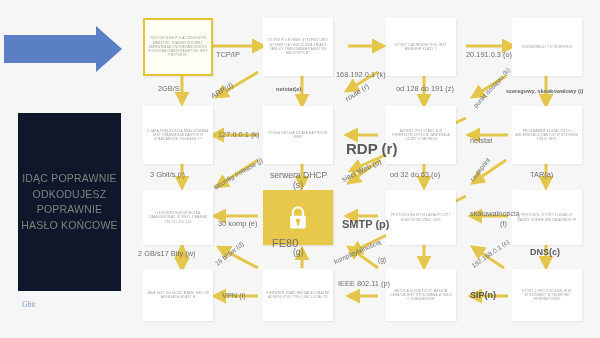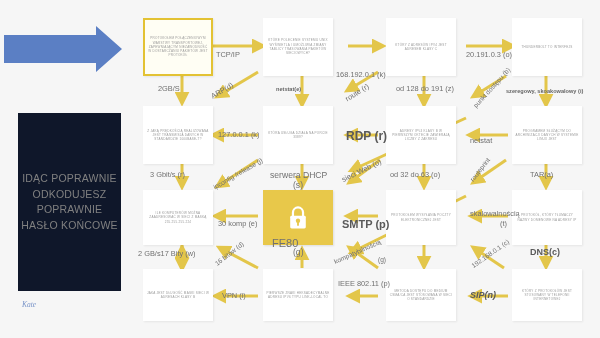--- a/index.html
+++ b/index.html
@@ -166,21 +166,21 @@
 
   <div class="banner">
     <svg width="118" height="46" viewBox="0 0 118 46">
       <path d="M0,9 L92,9 L92,0 L118,23 L92,46 L92,37 L0,37 Z" fill="#5b7fc4"></path>
     </svg>
   </div>
 
   <div class="left-panel">
     <div class="left-panel-text">IDĄC POPRAWNIE ODKODUJESZ POPRAWNIE HASŁO KOŃCOWE</div>
   </div>
-  <div class="signature">Kate</div>
+  <div class="signature">Gbit</div>
 
   <div class="card highlight" style="left:143px; top:18px; width:70px; height:58px;">
     <div class="card-text">PROTOKOŁEM POŁĄCZENIOWYM WARSTWY TRANSPORTOWEJ, ZAPEWNIAJĄCYM NIEZAWODNOŚĆ W DOSTARCZANIU PAKIETÓW JEST PROTOKÓŁ</div>
   </div>
   <div class="card" style="left:263px; top:18px; width:70px; height:58px;">
     <div class="card-text">KTÓRE POLECENIE SYSTEMU UNIX WYŚWIETLA I UMOŻLIWIA ZMIANY TABLICY TRASOWANIA PAKIETÓW SIECIOWYCH?</div>
   </div>
   <div class="card" style="left:386px; top:18px; width:70px; height:58px;">
     <div class="card-text">KTÓRY Z ADRESÓW IPV4 JEST ADRESEM KLASY C</div>
   </div>
@@ -237,21 +237,21 @@
   <div class="elabel" style="left:210px; top:86px; transform:rotate(-30deg);">ARP(d)</div>
   <div class="elabel tiny" style="left:276px; top:86px;">netstat(e)</div>
   <div class="elabel" style="left:336px; top:70px;">168.192.0.1 (k)</div>
   <div class="elabel" style="left:344px; top:88px; transform:rotate(-32deg);">route (r)</div>
   <div class="elabel" style="left:396px; top:84px;">od 128 do 191 (z)</div>
   <div class="elabel" style="left:466px; top:50px;">20.191.0.3  (o)</div>
   <div class="elabel sm" style="left:466px; top:84px; transform:rotate(-48deg);">punkt dostępu (b)</div>
   <div class="elabel tiny" style="left:506px; top:88px;">szeregowy, skoakowalowy (i)</div>
 
   <div class="elabel" style="left:218px; top:130px;">127.0.0.1 (k)</div>
-  <div class="elabel bold" style="left:346px; top:129px; font-size:12px;">RDP (r)</div>
+  <div class="elabel bold" style="left:346px; top:140px; font-size:15px;">RDP (r)</div>
   <div class="elabel" style="left:470px; top:136px;">netstat</div>
   <div class="elabel" style="left:150px; top:170px;">3 Gbit/s (r)</div>
   <div class="elabel sm" style="left:210px; top:170px; transform:rotate(-30deg);">ipconfig /release (j)</div>
   <div class="elabel" style="left:270px; top:170px; font-size:8.6px;">serwera DHCP</div>
   <div class="elabel" style="left:293px; top:180px; font-size:8.6px;">(s)</div>
   <div class="elabel" style="left:340px; top:166px; transform:rotate(-26deg);">sieci Web (o)</div>
   <div class="elabel" style="left:390px; top:170px;">od 32 do 63  (o)</div>
   <div class="elabel sm" style="left:466px; top:166px; transform:rotate(-52deg);">routeprint</div>
   <div class="elabel" style="left:530px; top:170px;">TAR(a)</div>
 
@@ -263,14 +263,14 @@
   <div class="elabel sm" style="left:212px; top:250px; transform:rotate(-38deg);">16 bitów (d)</div>
   <div class="elabel" style="left:272px; top:237px; font-size:11px;">FE80</div>
   <div class="elabel" style="left:293px; top:247px; font-size:8.6px;">(g)</div>
   <div class="elabel sm" style="left:332px; top:248px; transform:rotate(-24deg);">kompatybilnością</div>
   <div class="elabel sm" style="left:378px; top:256px;">(g)</div>
   <div class="elabel sm" style="left:468px; top:250px; transform:rotate(-35deg);">192.168.0.1 (c)</div>
   <div class="elabel bold" style="left:530px; top:247px; font-size:9px;">DNS(c)</div>
 
   <div class="elabel" style="left:222px; top:291px;">VPN (i)</div>
   <div class="elabel" style="left:338px; top:279px;">IEEE 802.11 (p)</div>
-  <div class="elabel bold" style="left:470px; top:290px; font-size:9px;font-style:italic;">SIP(n)</div>
+  <div class="elabel bold" style="left:470px; top:290px; font-size:9px;">SIP(n)</div>
 </div>
 
 </body></html>

